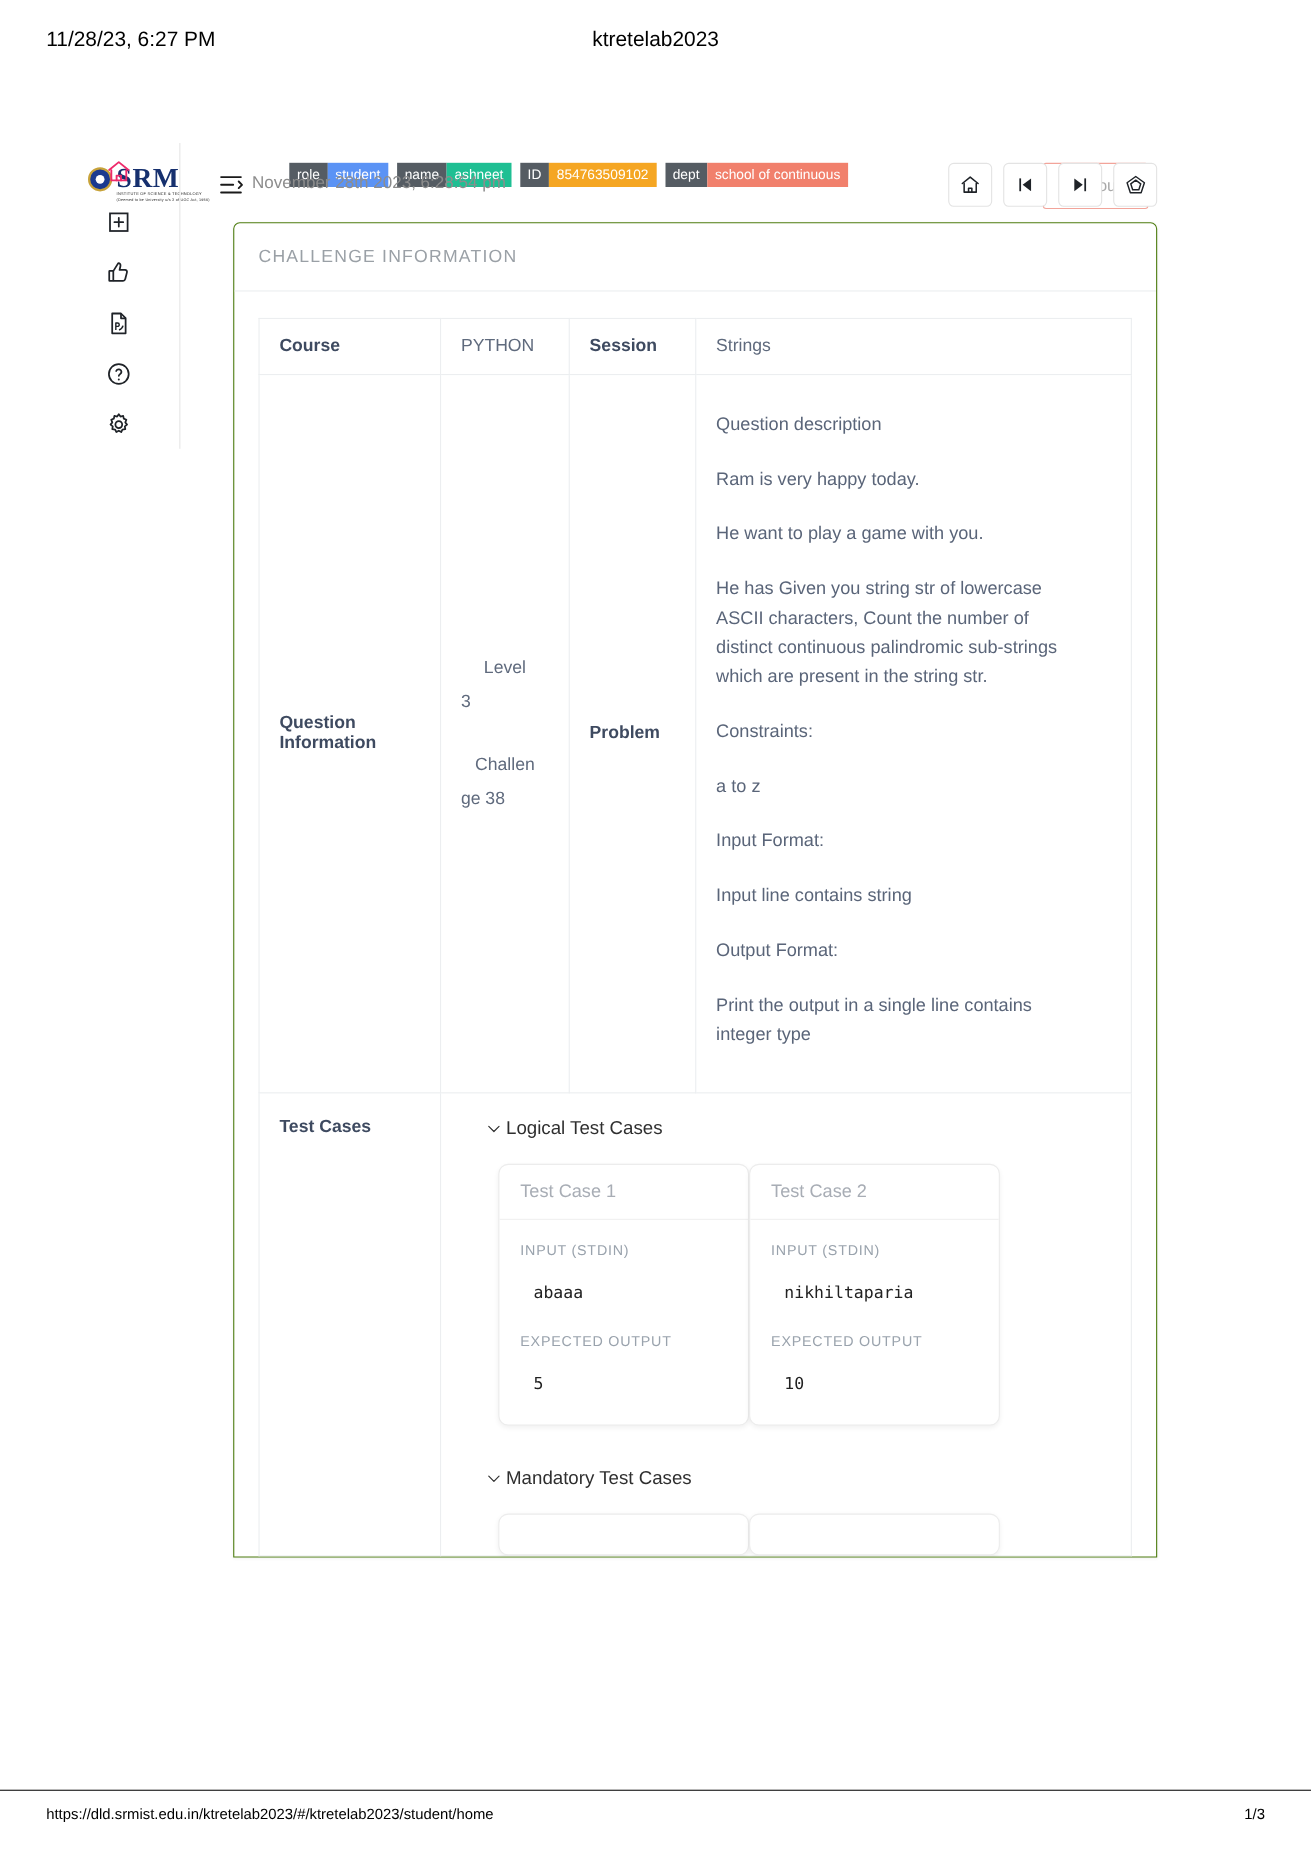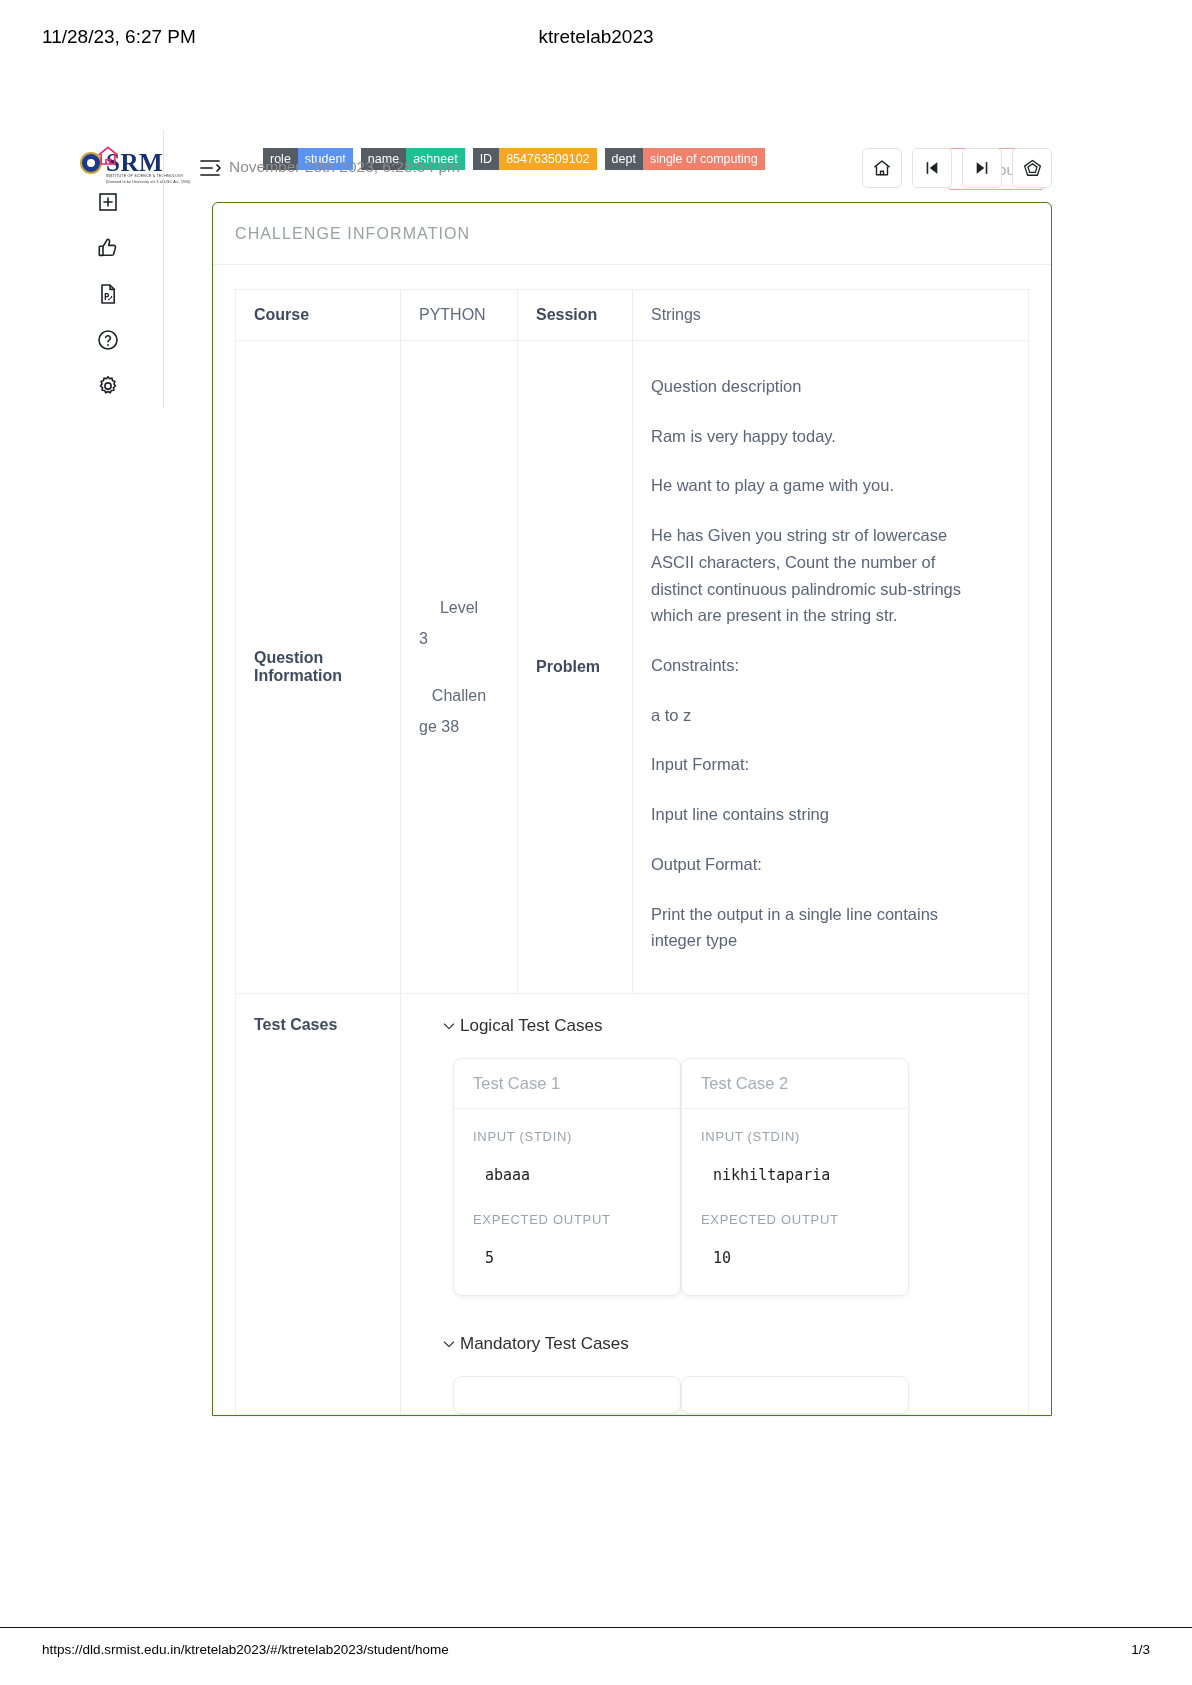--- a/index.html
+++ b/index.html
@@ -251,21 +251,21 @@
       <span class="badge">
         <span class="k">name</span>
         <span class="v" style="background:#1fbf93">ashneet</span>
       </span>
       <span class="badge">
         <span class="k">ID</span>
         <span class="v" style="background:#f5a623">854763509102</span>
       </span>
       <span class="badge">
         <span class="k">dept</span>
-        <span class="v" style="background:#f1806c">single of computing</span>
+        <span class="v" style="background:#f1806c">school of continuous</span>
       </span>
     </div>
 
     <div class="logout-btn">
       <span>Logout</span>
     </div>
   </div>
 
   <div class="rail-divider"></div>
   <div class="rail">

